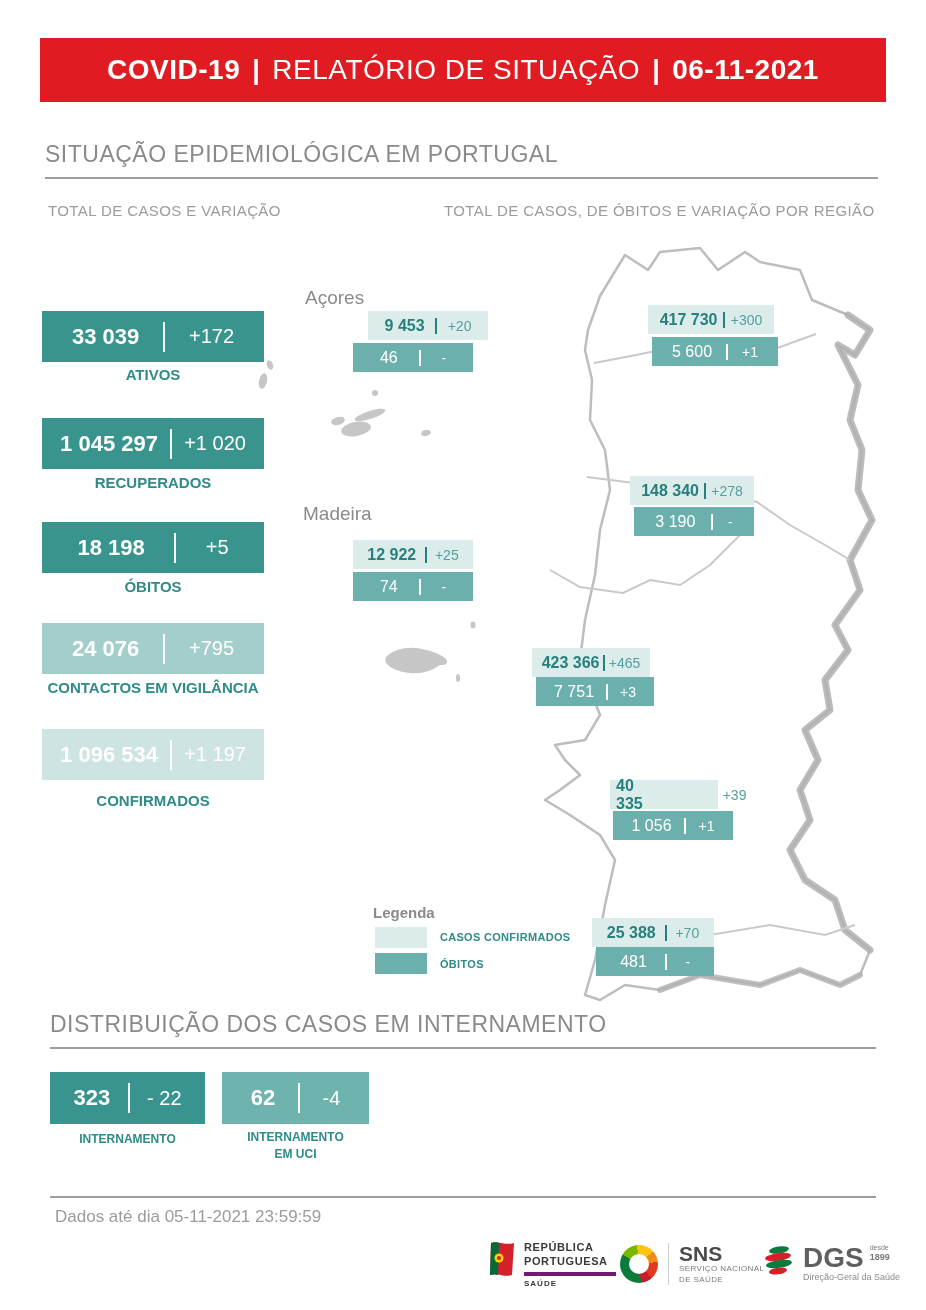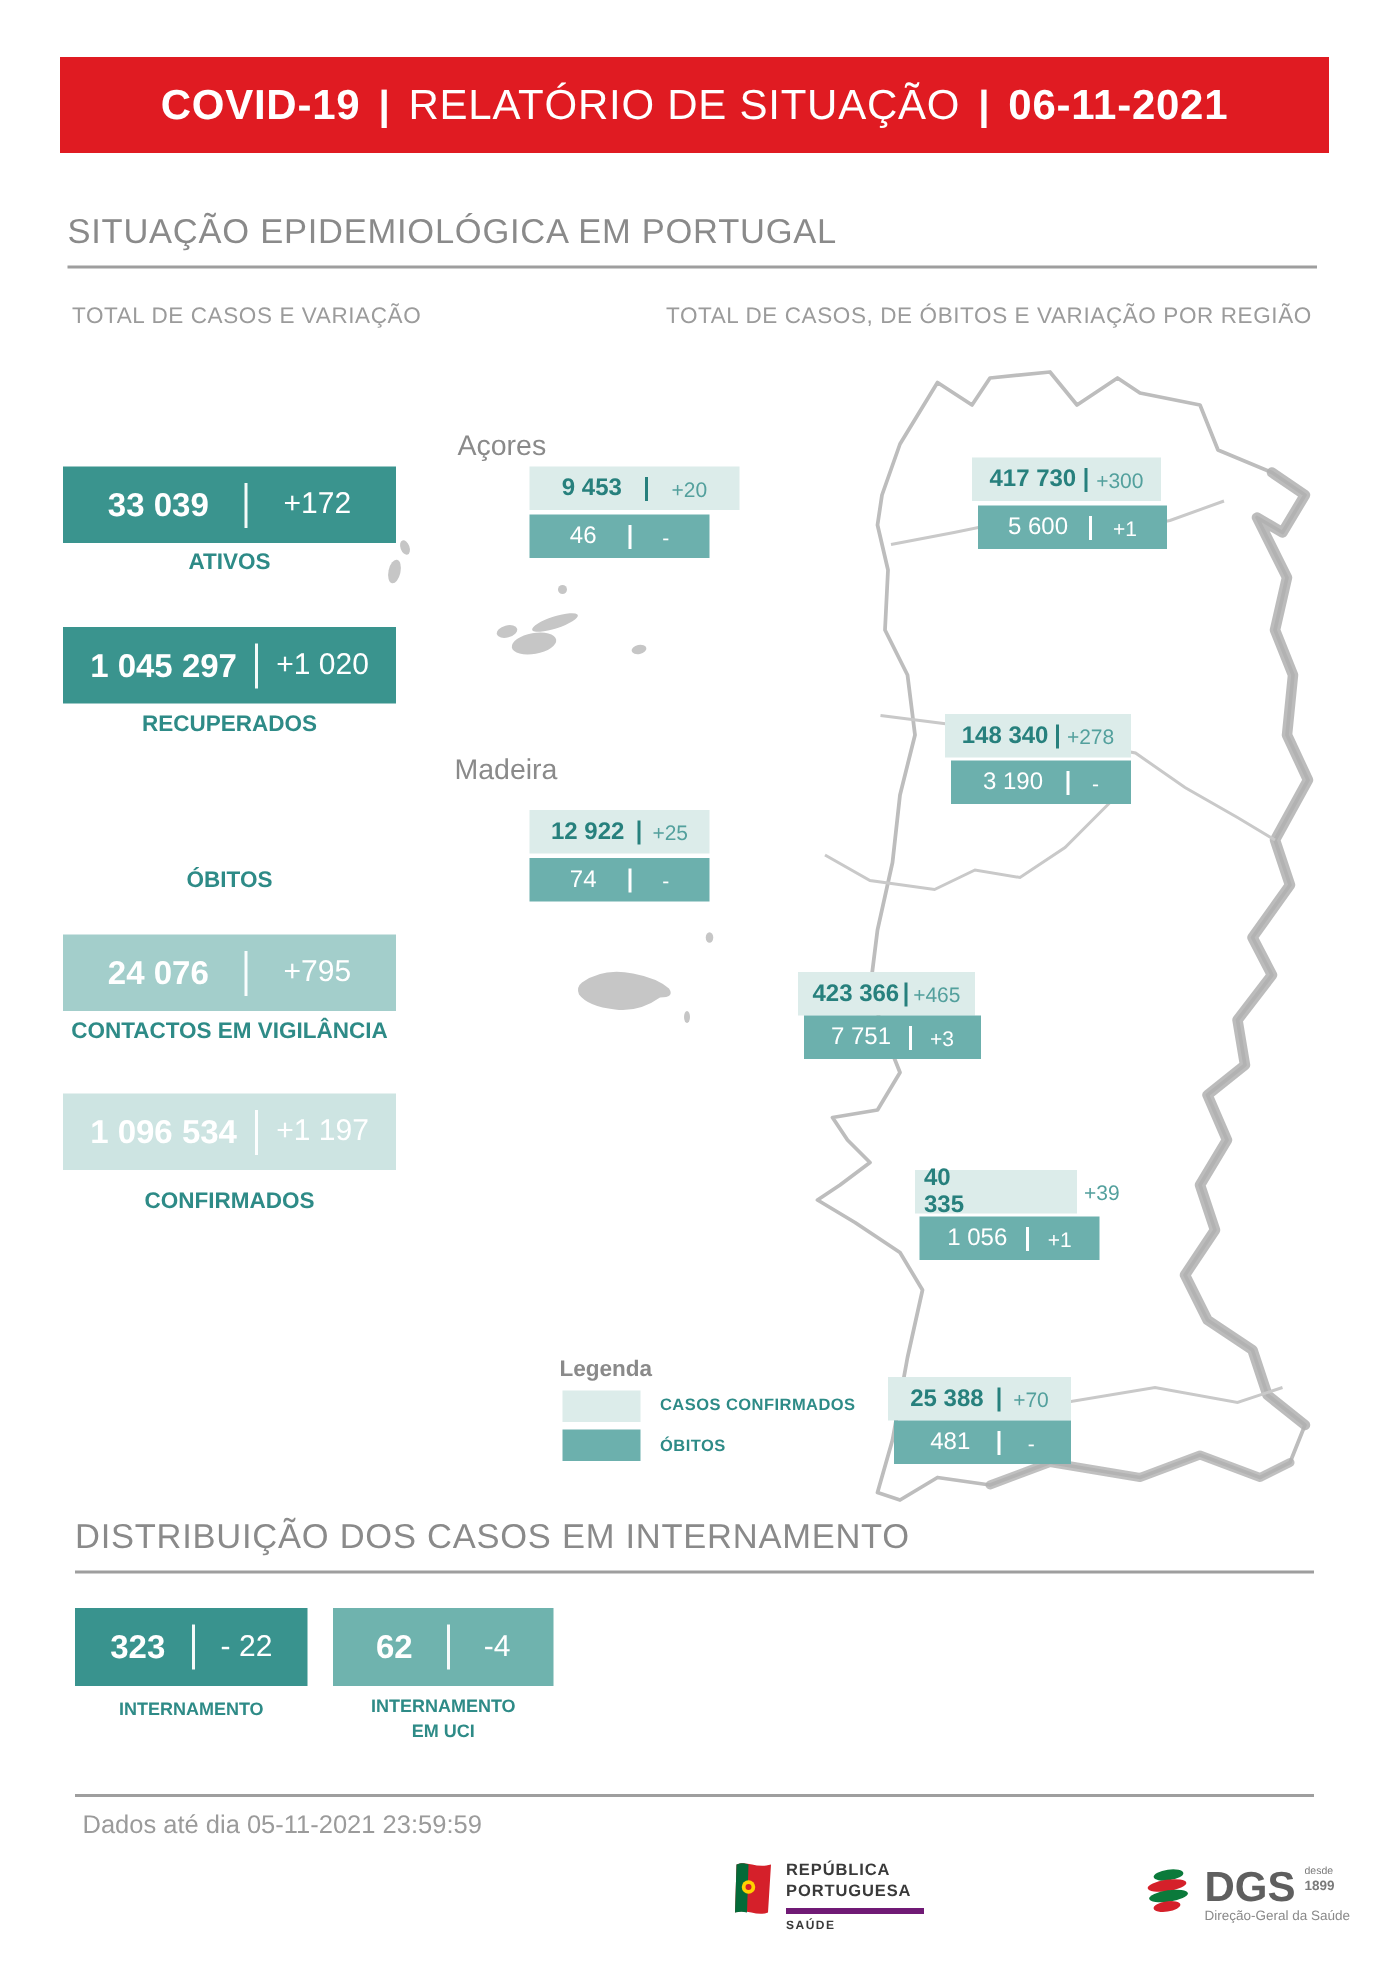--- a/index.html
+++ b/index.html
@@ -132,38 +132,43 @@
   </div>
   <div class="abs statlabel" style="left:42px; top:366px;">ATIVOS</div>
 
   <div class="abs statbox bg-dark" style="left:42px; top:418px;">
     <span class="v">1 045 297</span>
     <span class="wdiv"></span>
     <span class="d">+1 020</span>
   </div>
   <div class="abs statlabel" style="left:42px; top:474px;">RECUPERADOS</div>
 
+  <div class="abs statbox bg-dark" style="left:42px; top:522px;">
+    <span class="v">18 198</span>
+    <span class="wdiv"></span>
+    <span class="d">+5</span>
+  </div>
   <div class="abs statlabel" style="left:42px; top:578px;">ÓBITOS</div>
 
   <div class="abs statbox bg-mid" style="left:42px; top:623px;">
     <span class="v">24 076</span>
     <span class="wdiv"></span>
     <span class="d">+795</span>
   </div>
   <div class="abs statlabel wide" style="left:22px; top:679px;">CONTACTOS EM VIGILÂNCIA</div>
 
   <div class="abs statbox bg-light" style="left:42px; top:729px;text-align:right;">
     <span class="v">1 096 534</span>
     <span class="wdiv"></span>
     <span class="d">+1 197</span>
   </div>
   <div class="abs statlabel" style="left:42px; top:792px;">CONFIRMADOS</div>
 
   <div class="abs island-label" style="left:305px; top:287px;">Açores</div>
-  <div class="abs rbox light" style="left:353px; top:311px; width:140px;">
+  <div class="abs rbox light" style="left:368px; top:311px; width:120px;">
     <span class="rv">9 453</span>
     <span class="tdiv"></span>
     <span class="rd">+20</span>
   </div>
   <div class="abs rbox dark" style="left:353px; top:343px; width:120px;">
     <span class="rv">46</span>
     <span class="tdiv"></span>
     <span class="rd">-</span>
   </div>
 
@@ -271,20 +276,31 @@
     </svg>
     <div>
       <div class="gov-text">
         <span>REPÚBLICA</span><br>
         <span>PORTUGUESA</span>
       </div>
       <div class="gov-sub">SAÚDE</div>
     </div>
   </div>
 
+  <div class="abs" style="left:620px; top:1243px; display:flex; align-items:center; gap:10px;">
+    <div class="sns-ring"></div>
+    <div class="sns-div"></div>
+    <div>
+      <div class="sns-abbr">SNS</div>
+      <div class="sns-sub">
+        <span>SERVIÇO NACIONAL</span><br>
+        <span>DE SAÚDE</span>
+      </div>
+    </div>
+  </div>
 
   <div class="abs" style="left:763px; top:1244px; display:flex; align-items:flex-start; gap:8px;">
     <svg width="32" height="32" viewBox="0 0 32 32">
       <ellipse cx="16" cy="6" rx="10" ry="3.6" fill="#0b7a3b" transform="rotate(-8 16 6)"></ellipse>
       <ellipse cx="15" cy="13" rx="13" ry="3.8" fill="#d5202a" transform="rotate(-8 15 13)"></ellipse>
       <ellipse cx="16" cy="20" rx="13" ry="3.8" fill="#0b7a3b" transform="rotate(-8 16 20)"></ellipse>
       <ellipse cx="15" cy="27" rx="9" ry="3.4" fill="#d5202a" transform="rotate(-8 15 27)"></ellipse>
     </svg>
     <div>
       <div style="display:flex; align-items:flex-start; gap:6px;">

